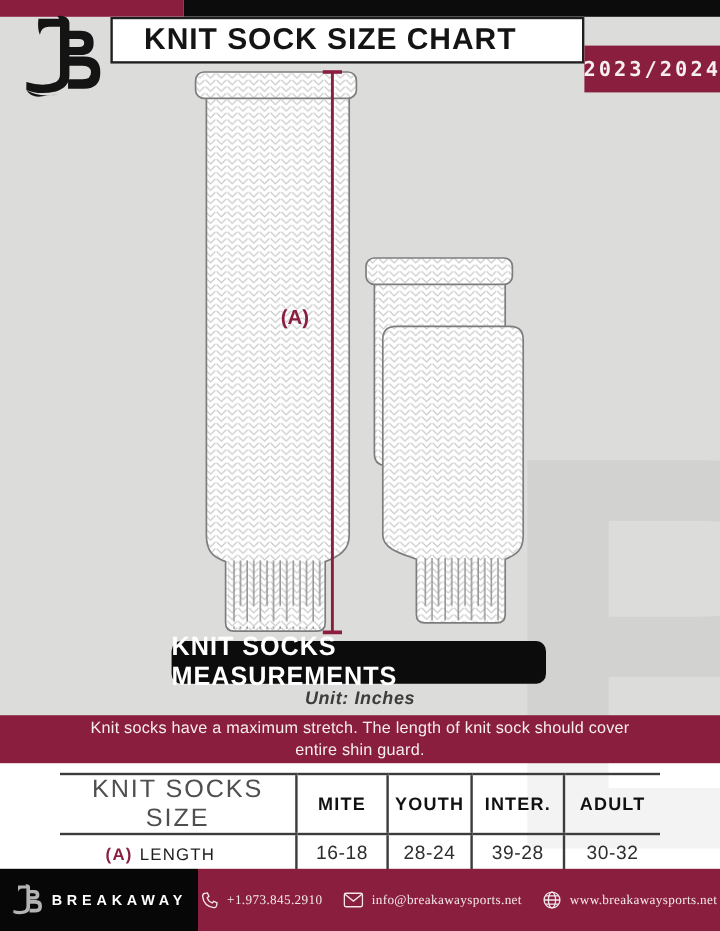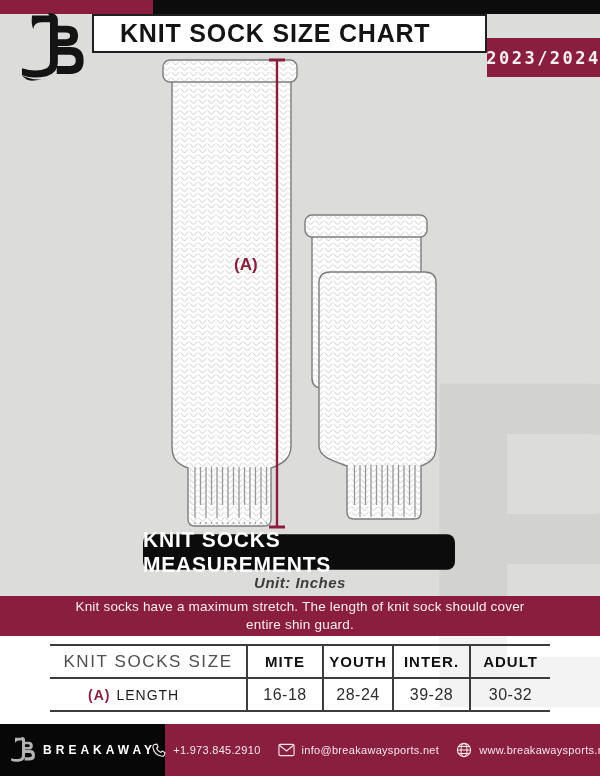--- a/index.html
+++ b/index.html
@@ -72,39 +72,39 @@
   .size-table col.c0{width:197px;}
   .size-table col.c1{width:76px;}
   .size-table col.c2{width:70px;}
   .size-table col.c3{width:77px;}
   .size-table col.c4{width:80px;}
   .size-table td{
     border-top:2px solid #3c3c3c;border-bottom:2px solid #3c3c3c;
     height:31px;text-align:center;vertical-align:middle;padding:0;
   }
   .size-table td + td{border-left:2px solid #3c3c3c;}
-  .size-table .th-main{font-size:17px;color:#4f4f4f;letter-spacing:1.6px;font-weight:400;}
+  .size-table .th-main{font-size:21px;color:#4f4f4f;letter-spacing:1.6px;font-weight:400;}
   .size-table .th-col{font-size:15px;color:#111111;font-weight:700;letter-spacing:1px;}
   .size-table .row-label{text-align:left;padding-left:38px;font-size:14px;color:#1d1d1d;letter-spacing:1px;}
   .size-table .row-label .key{color:#8a1e3f;font-weight:700;margin-right:6px;}
   .size-table .val{font-size:16px;color:#2e2e2e;letter-spacing:0.5px;}
   
   .footer{position:absolute;left:0;top:724px;width:600px;height:52px;z-index:4;}
   .footer-left{
     position:absolute;left:0;top:0;width:165px;height:52px;background:#070707;
     display:flex;align-items:center;justify-content:center;gap:8px;
   }
   .footer-left .brand{
     color:#ffffff;font-weight:700;font-size:12px;letter-spacing:4px;
   }
   .footer-right{
     position:absolute;left:165px;top:0;width:435px;height:52px;background:#8a1e3f;
     display:flex;align-items:center;justify-content:center;gap:17px;
   }
-  .contact-item{display:flex;align-items:center;gap:7px;color:#f3e7eb;font-size:11px;letter-spacing:0.3px;}
+  .contact-item{display:flex;align-items:center;gap:7px;color:#f3e7eb;font-size:11px;letter-spacing:0.3px;font-family:Liberation Serif, serif;}
   .contact-item svg{display:block;}
 </style>
 </head>
 <body>
 
 <div class="page">
 
   <div class="gray-area"></div>
   <div class="watermark">B</div>
 

